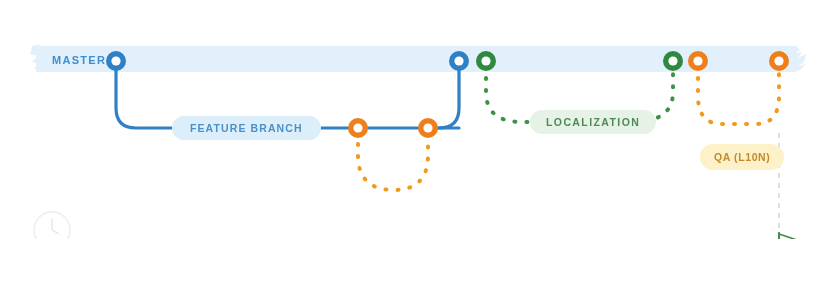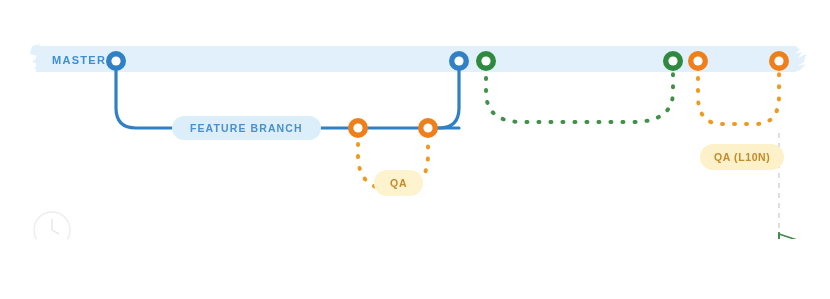--- a/index.html
+++ b/index.html
@@ -213,18 +213,18 @@
     <g>
       <circle cx="779" cy="61" r="10" fill="#ef7f1a"></circle>
       <circle cx="779" cy="61" r="4.6" fill="#ffffff"></circle>
     </g>
   </svg>
 
   <div class="pill-label pill-master" style="left:52px; top:54px;">MASTER</div>
 
   <div class="pill-label pill-feature" style="left:172px; top:116px;text-align:center;">FEATURE BRANCH</div>
 
-  <div class="pill-label pill-qa" style="left:374px; top:170px;">QA</div>
-
+
+  <div class="pill-label pill-localization" style="left:530px; top:110px;">LOCALIZATION</div>
 
   <div class="pill-label pill-qa-l10n" style="left:700px; top:108px;margin-top:36px;">QA (L10N)</div>
 
 </div>
 
 </body></html>

